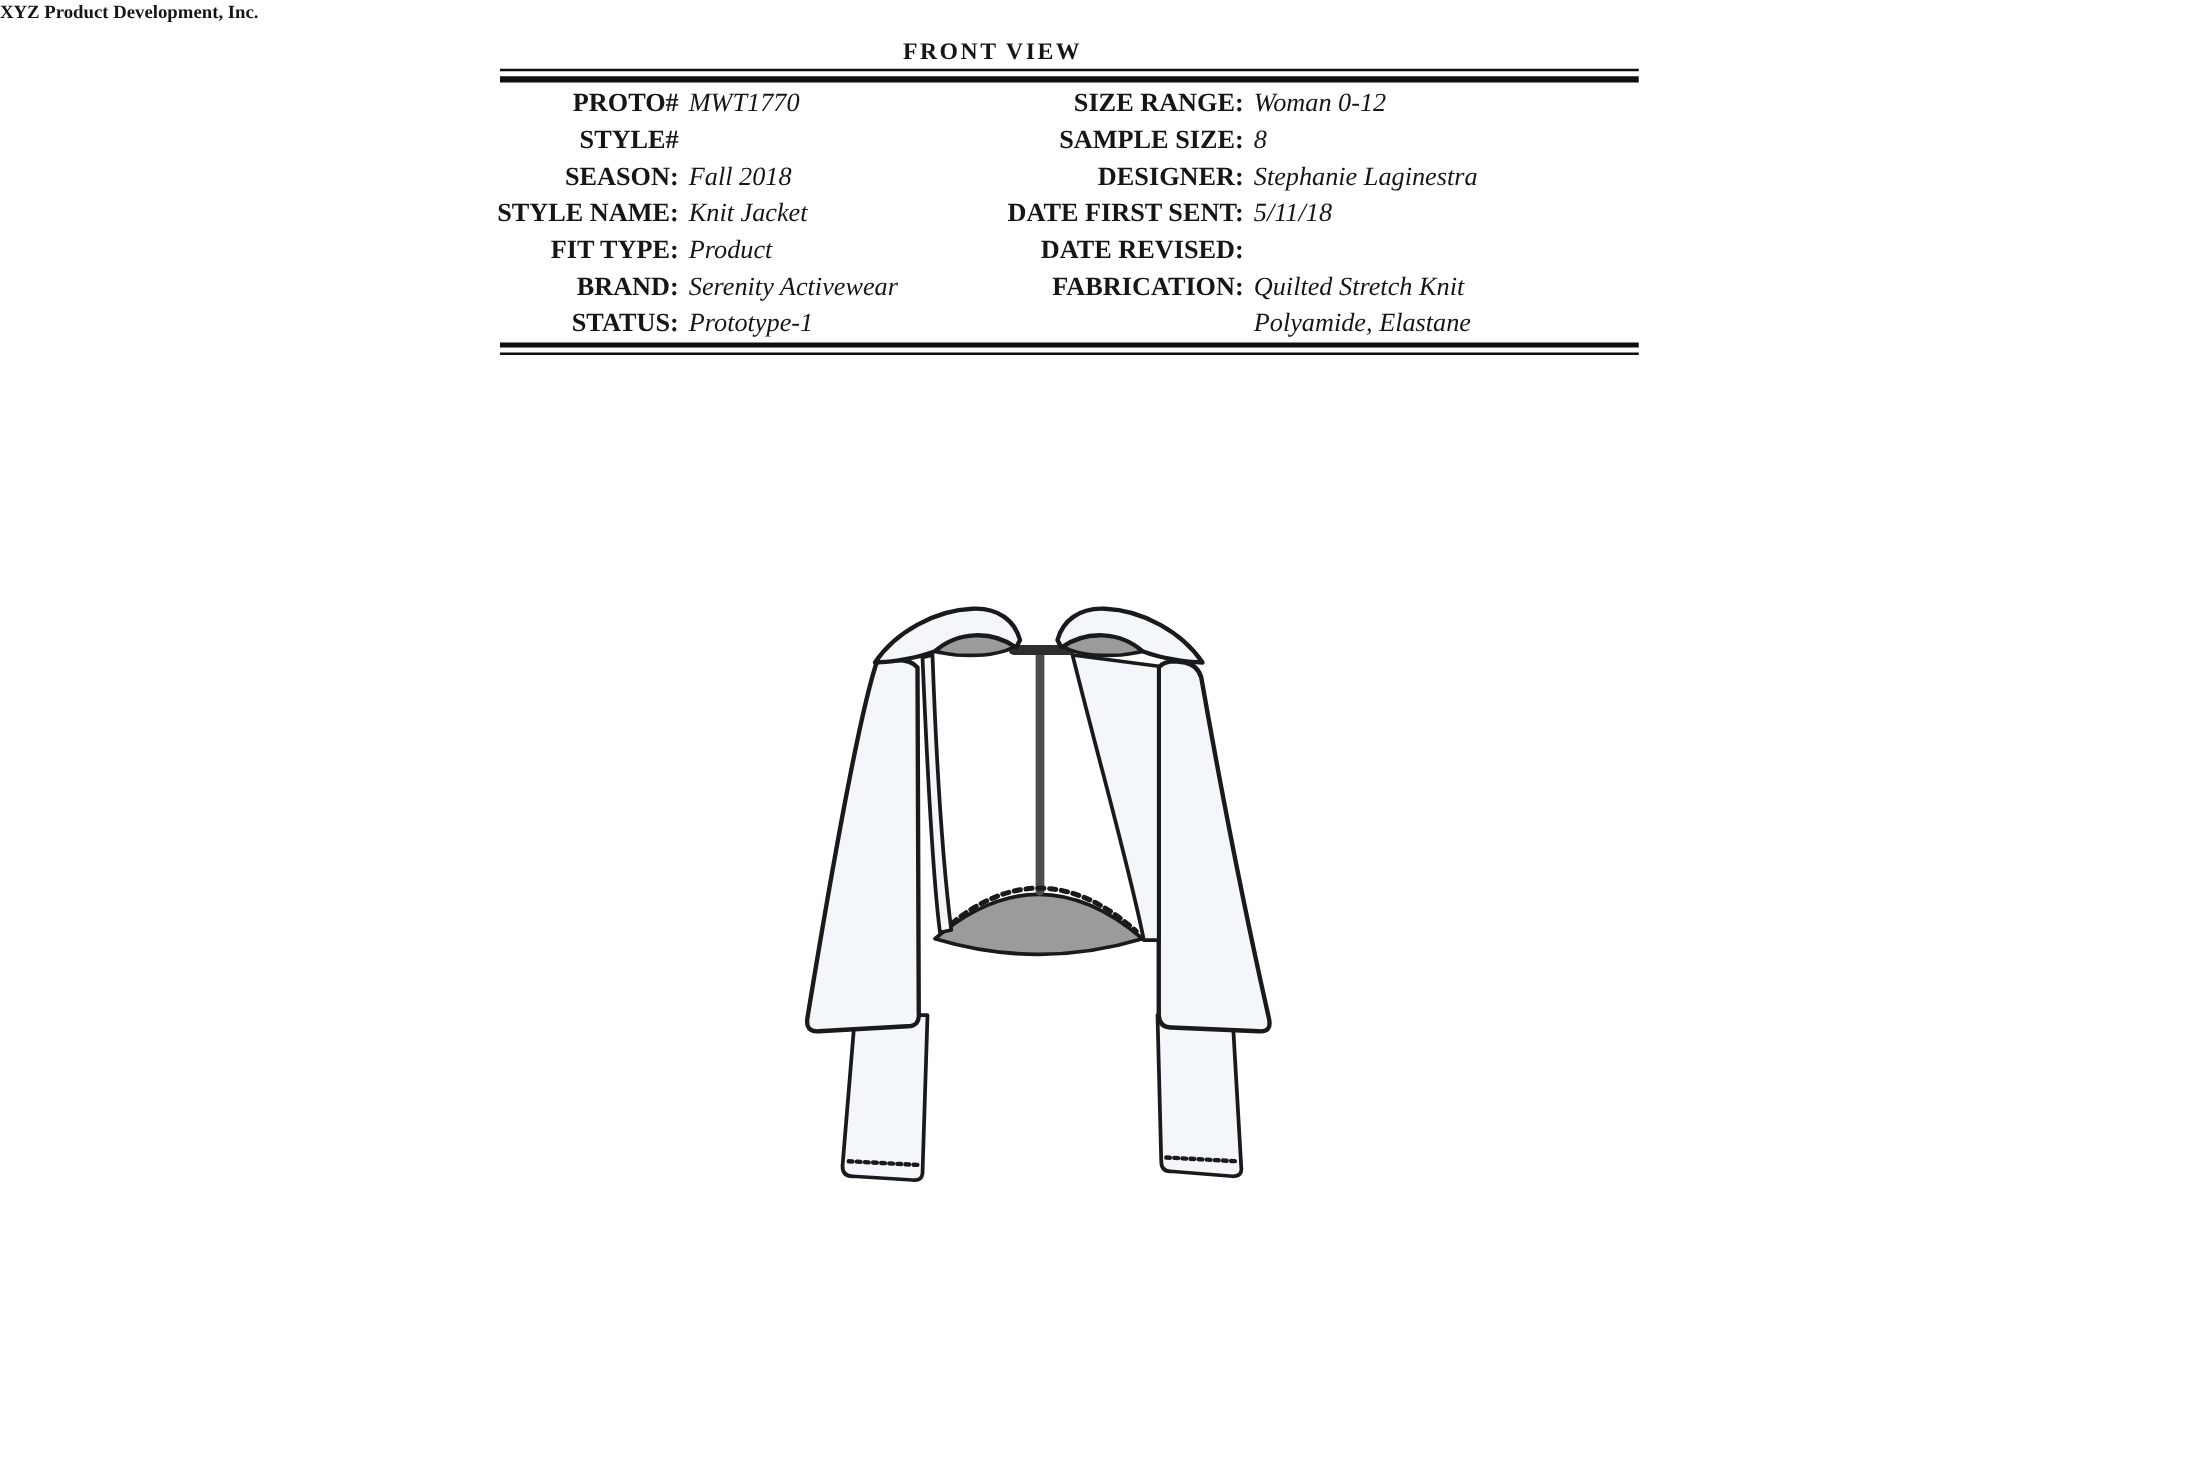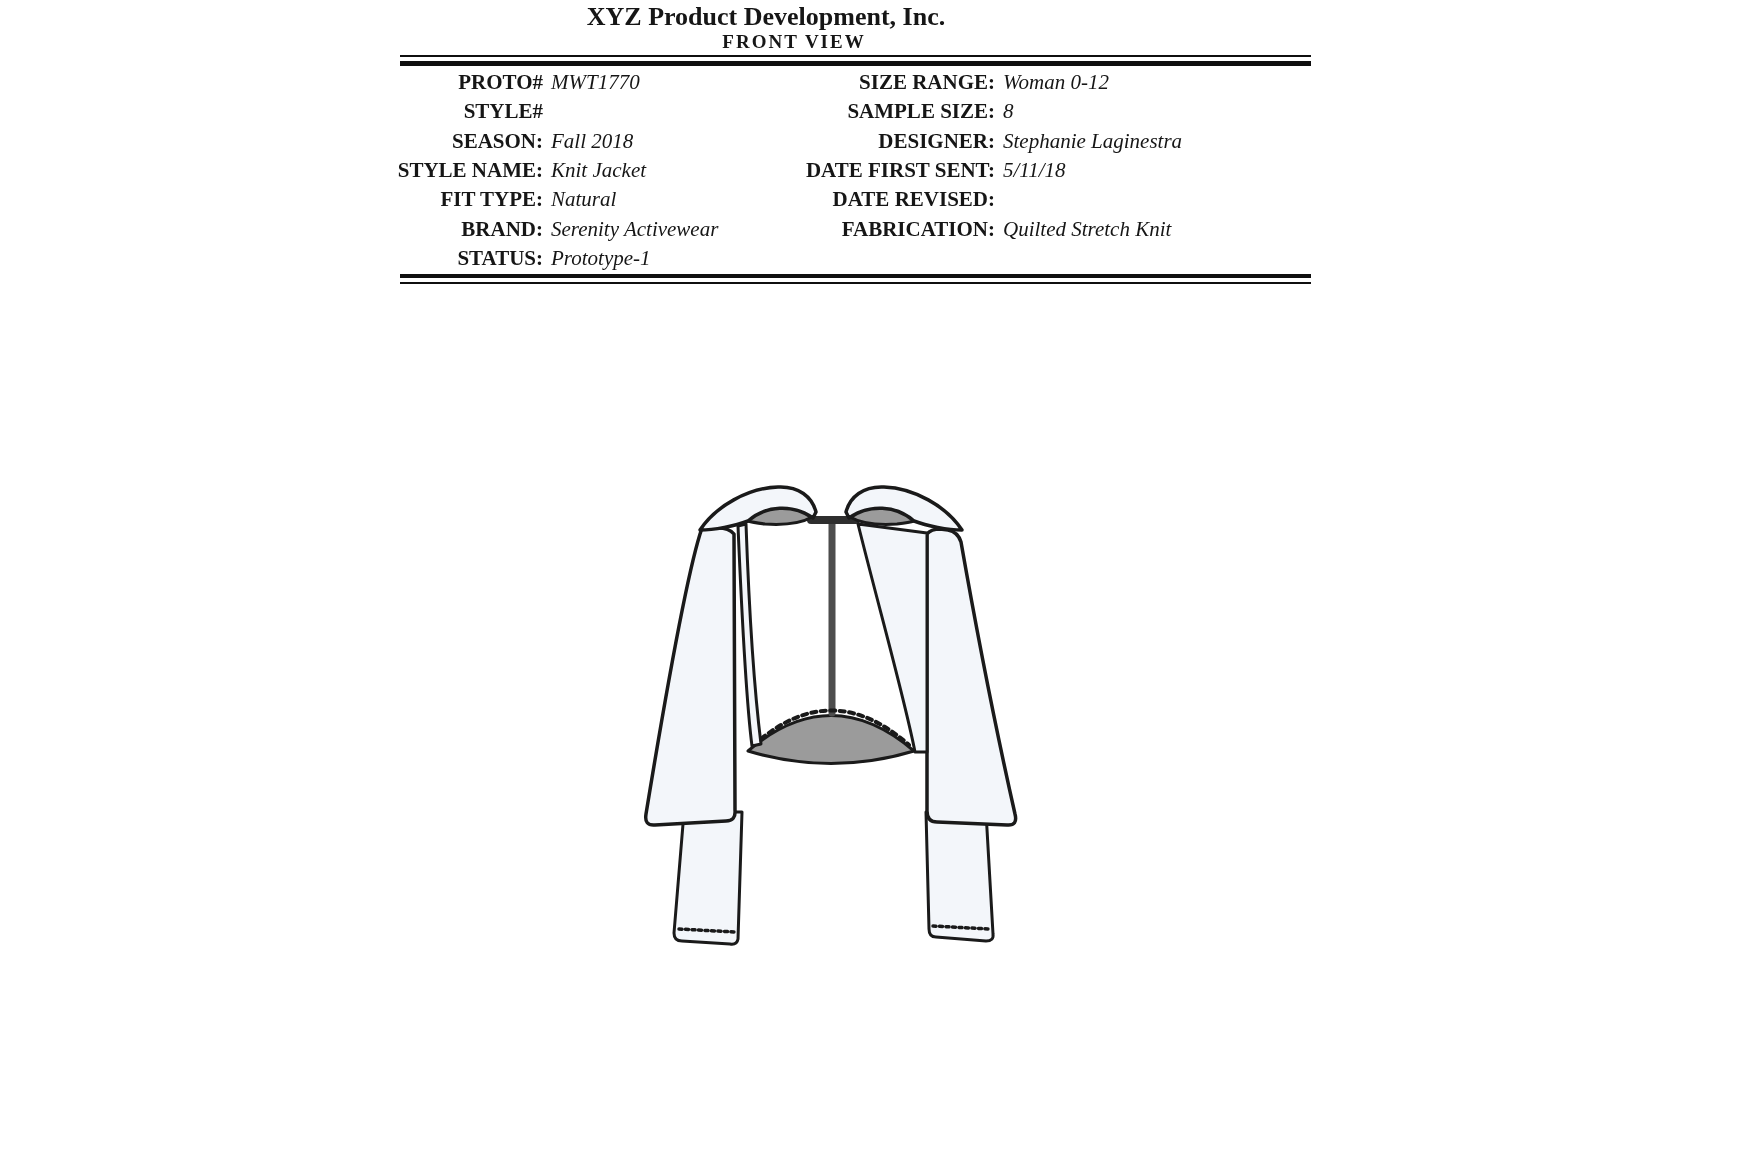--- a/index.html
+++ b/index.html
@@ -3,22 +3,22 @@
 <meta charset="utf-8">
 <style>
   html,body{margin:0;padding:0;}
   body{
     width:1764px;height:1176px;position:relative;overflow:hidden;
     background:#ffffff;color:#161616;
     font-family:"Liberation Serif", serif;
   }
   .abs{position:absolute;}
   .title{
-    left:0;top:2px;width:1532px;text-align:center;
-    font-size:26px;font-weight:bold;
+    left:0;top:2px;width:1532px;
+    font-size:15px;font-weight:bold;
   }
   .subtitle{
     left:0;top:31px;width:1532px;text-align:center;
     font-size:19px;font-weight:bold;letter-spacing:2px;padding-left:28px;
   }
   .rule{left:400px;width:911px;box-sizing:content-box;}
   .rule-top{top:55px;height:4px;border-top:2px solid #0f0f0f;border-bottom:5px solid #0f0f0f;}
   .rule-bottom{top:274px;height:4px;border-top:4px solid #0f0f0f;border-bottom:2px solid #0f0f0f;}
   .speccol{top:68px;font-size:21px;}
   .speccol .row{display:flex;height:29.3px;align-items:center;}
@@ -50,21 +50,21 @@
   <div class="row">
     <span class="lbl">SEASON:</span>
     <span class="val">Fall 2018</span>
   </div>
   <div class="row">
     <span class="lbl">STYLE NAME:</span>
     <span class="val">Knit Jacket</span>
   </div>
   <div class="row">
     <span class="lbl">FIT TYPE:</span>
-    <span class="val">Natural</span>
+    <span class="val">Product</span>
   </div>
   <div class="row">
     <span class="lbl">BRAND:</span>
     <span class="val">Serenity Activewear</span>
   </div>
   <div class="row">
     <span class="lbl">STATUS:</span>
     <span class="val">Prototype-1</span>
   </div>
 </div>
@@ -87,20 +87,24 @@
     <span class="val">5/11/18</span>
   </div>
   <div class="row">
     <span class="lbl">DATE REVISED:</span>
     <span class="val"></span>
   </div>
   <div class="row">
     <span class="lbl">FABRICATION:</span>
     <span class="val">Quilted Stretch Knit</span>
   </div>
+  <div class="row">
+    <span class="lbl"></span>
+    <span class="val">Polyamide, Elastane</span>
+  </div>
 </div>
 
 <div class="abs rule rule-bottom"></div>
 
 <svg id="sketch" class="abs" width="1764" height="1176" viewBox="0 0 1764 1176">
   <g fill="none" stroke-linejoin="round" stroke-linecap="round">
 
     <path d="M748,751 Q831,680 914,751 Q831,776 748,751 Z" stroke-width="3" fill="#9b9b9b" stroke="#1a1a1a"></path>
     <path d="M832,522 L832,713" stroke-width="7" stroke="#4d4d4d"></path>
     <path d="M754,745 Q831,676 909,745" stroke-width="4" stroke-dasharray="5 4.5" stroke="#1a1a1a"></path>

